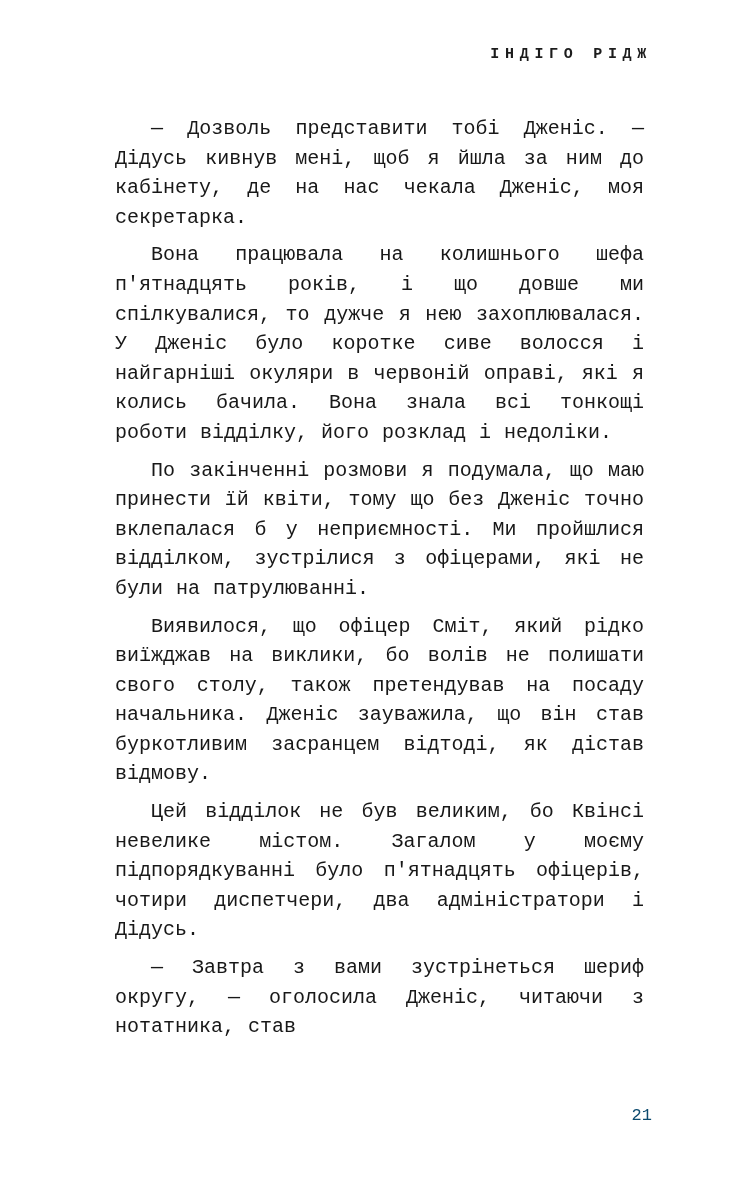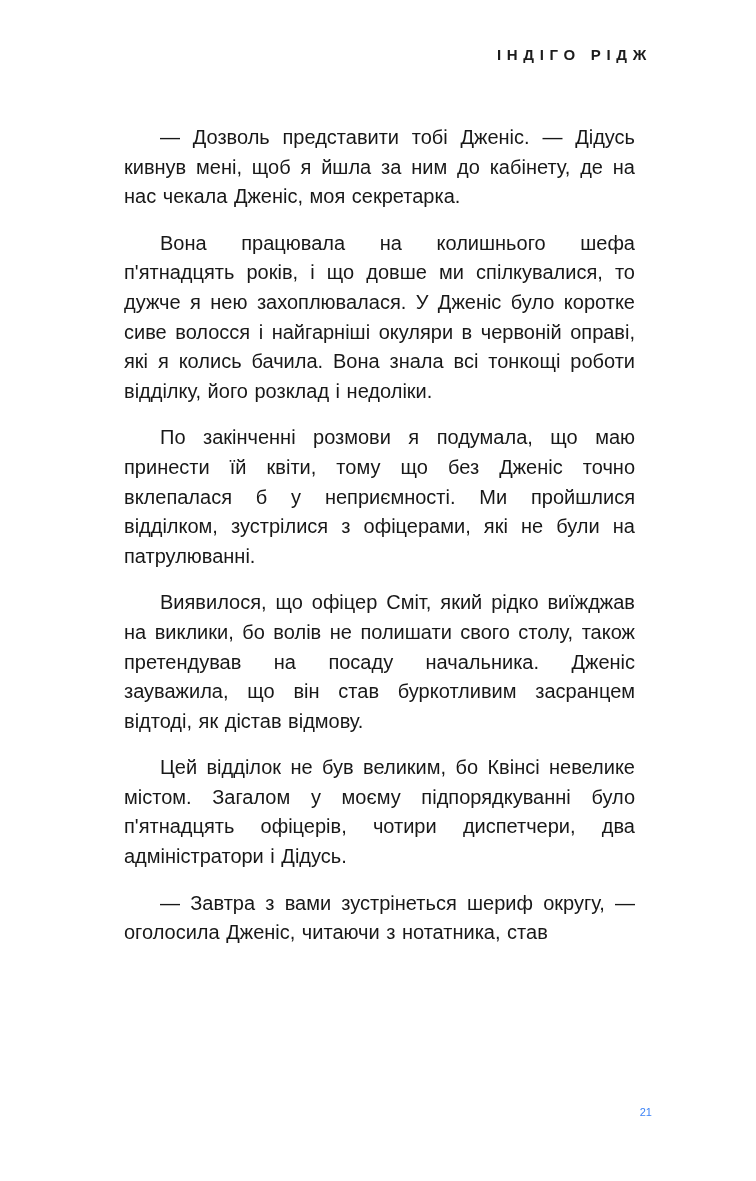--- a/index.html
+++ b/index.html
@@ -5,21 +5,21 @@
   html, body {
     margin: 0;
     padding: 0;
     background: #ffffff;
   }
   .page {
     position: relative;
     width: 756px;
     height: 1181px;
     background: #ffffff;
-    font-family: Liberation Sans, sans-serif;
+    font-family: Liberation Mono, monospace;
     color: #181818;
     overflow: hidden;
     box-sizing: border-box;
   }
   .running-head {
     position: absolute;
     top: 46px;
     left: 107px;
     width: 545px;
     text-align: right;
@@ -34,32 +34,32 @@
     top: 106px;
     left: 107px;
     width: 545px;
     font-size: 20px;
     line-height: 29.6px;
     text-align: justify;
     text-justify: inter-word;
     word-spacing: 1px;
   }
   .text-block p {
-    margin: 17px;
+    margin: 8px;
     padding: 0;
     text-indent: 36px;
   }
   .page-footer {
     position: absolute;
     top: 1106px;
     left: 107px;
     width: 545px;
     text-align: right;
-    font-size: 11px;
-    color: #3b82f6;
+    font-size: 17px;
+    color: #0c4a6e;
   }
 </style>
 </head>
 <body>
 
 <div class="page">
 
   <div class="running-head">
     <span>ІНДІГО РІДЖ</span>
   </div>

